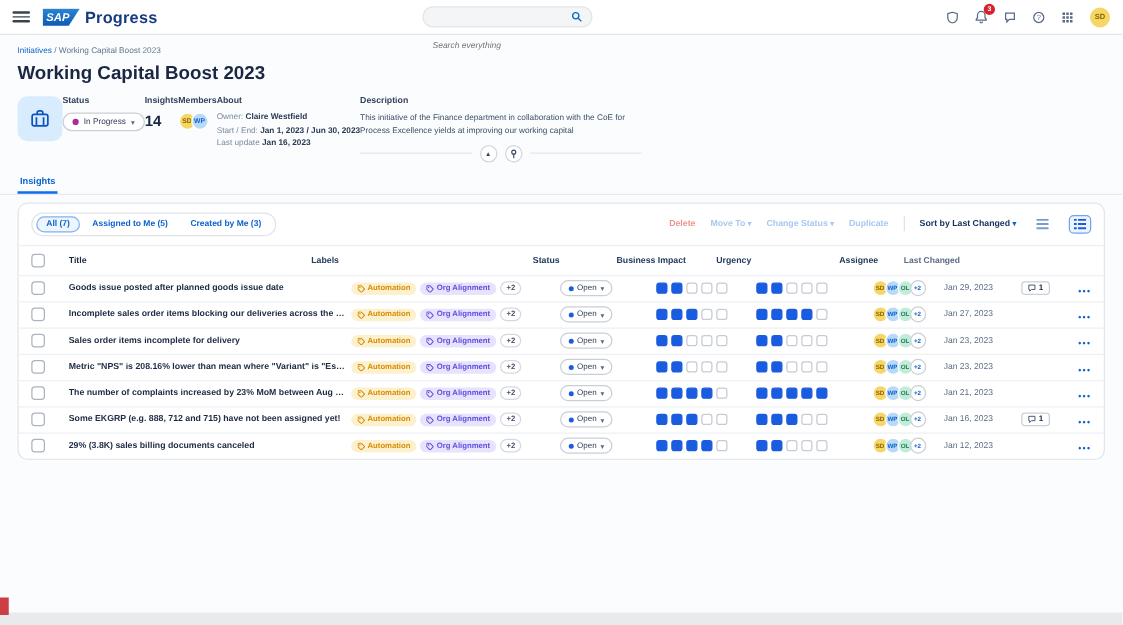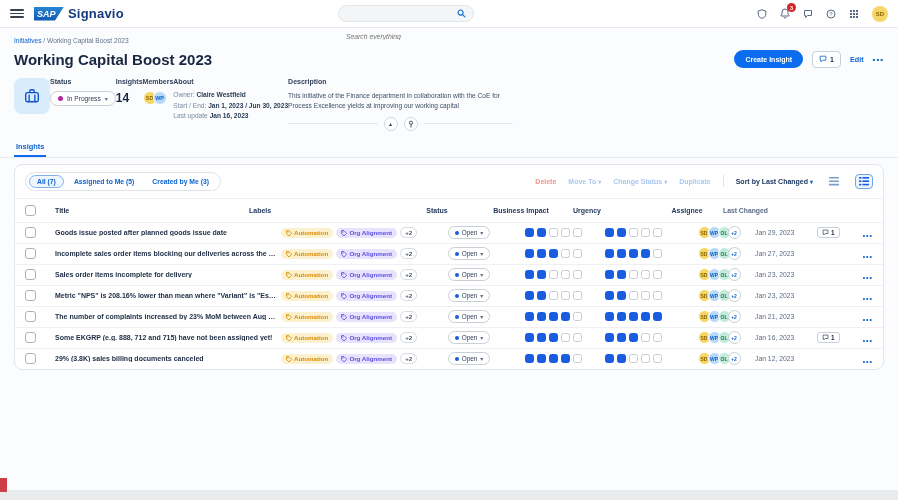--- a/index.html
+++ b/index.html
@@ -107,21 +107,21 @@
 <body>
 
 <div class="topbar">
   <div class="hamburger">
       <i></i>
       <i></i>
       <i></i>
     </div>
   <div class="logo">
     <div class="sap-mark">SAP</div>
-    <div class="brand">Signavio</div>
+    <div class="brand">Progress</div>
   </div>
   <div class="search">
     <input placeholder="Search everything" style="">
     <svg width="9" height="9" viewBox="0 0 10 10">
         <circle cx="4" cy="4" r="2.8" fill="none" stroke="#0b63ce" stroke-width="1.2"></circle>
         <path d="M6.2 6.2 9 9" stroke="#0b63ce" stroke-width="1.2"></path>
       </svg>
   </div>
   <div class="top-icons">
     <div class="tic">
@@ -168,31 +168,20 @@
 
 <div class="page">
   <div class="breadcrumb">
     <a>Initiatives</a>
     <span>/</span>
     <span>Working Capital Boost 2023</span>
   </div>
 
   <div class="titlebar">
     <div class="h1">Working Capital Boost 2023</div>
-    <div class="titlebar-actions">
-      <button class="btn-primary">Create Insight</button>
-      <div class="btn-outline">
-        <svg width="8" height="8" viewBox="0 0 10 10">
-            <path d="M1.5 1.5h7v5h-4l-2 2v-2h-1z" fill="none" stroke="#0b63ce" stroke-width="1"></path>
-          </svg>
-        <span>1</span>
-      </div>
-      <span class="link">Edit</span>
-      <span class="dots">•••</span>
-    </div>
   </div>
 
   <div class="overview">
     <div class="init-icon">
       <svg width="16" height="16" viewBox="0 0 14 14">
           <rect x="1.5" y="4" width="11" height="8" rx="1.5" fill="none" stroke="#0f52c4" stroke-width="1.2"></rect>
           <path d="M5 4V3a1.5 1.5 0 0 1 1.5-1.5h1A1.5 1.5 0 0 1 9 3v1" fill="none" stroke="#0f52c4" stroke-width="1.2"></path>
           <path d="M4.5 6v6M9.5 6v6" stroke="#0f52c4" stroke-width="1.2"></path>
         </svg>
     </div>

